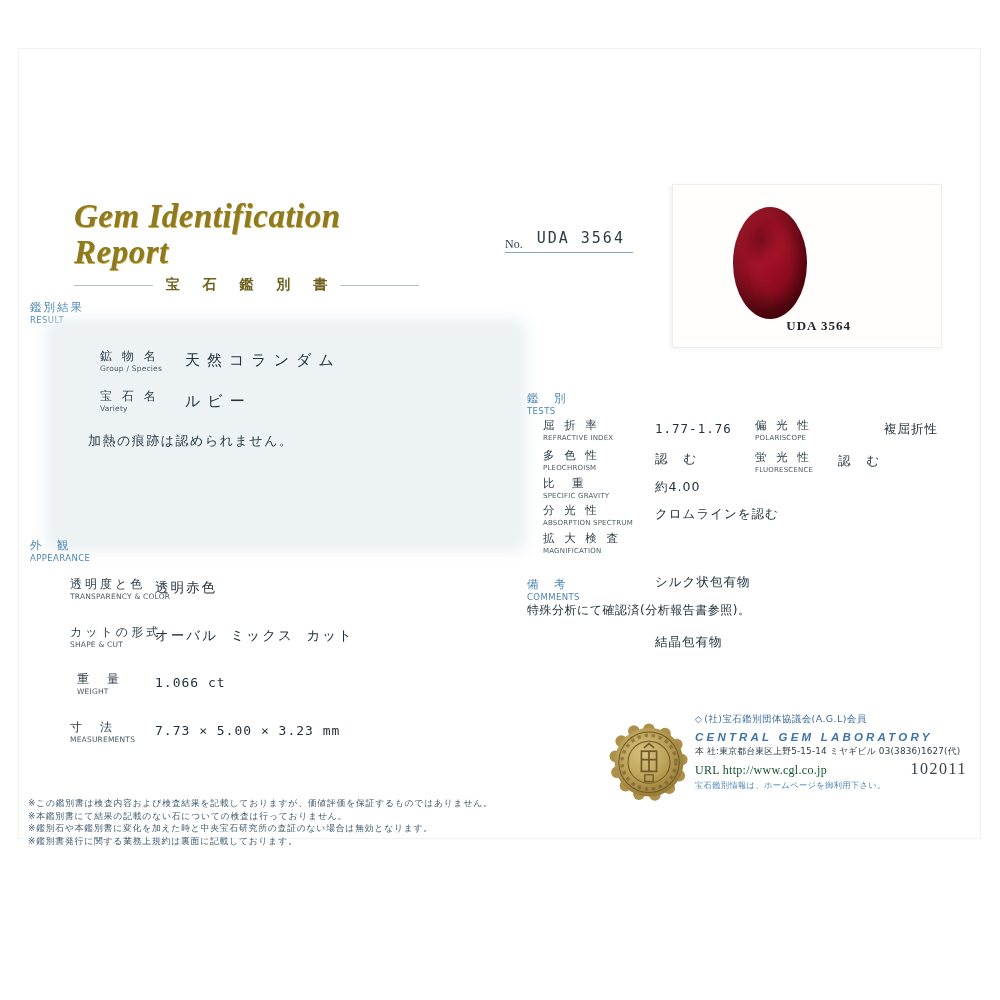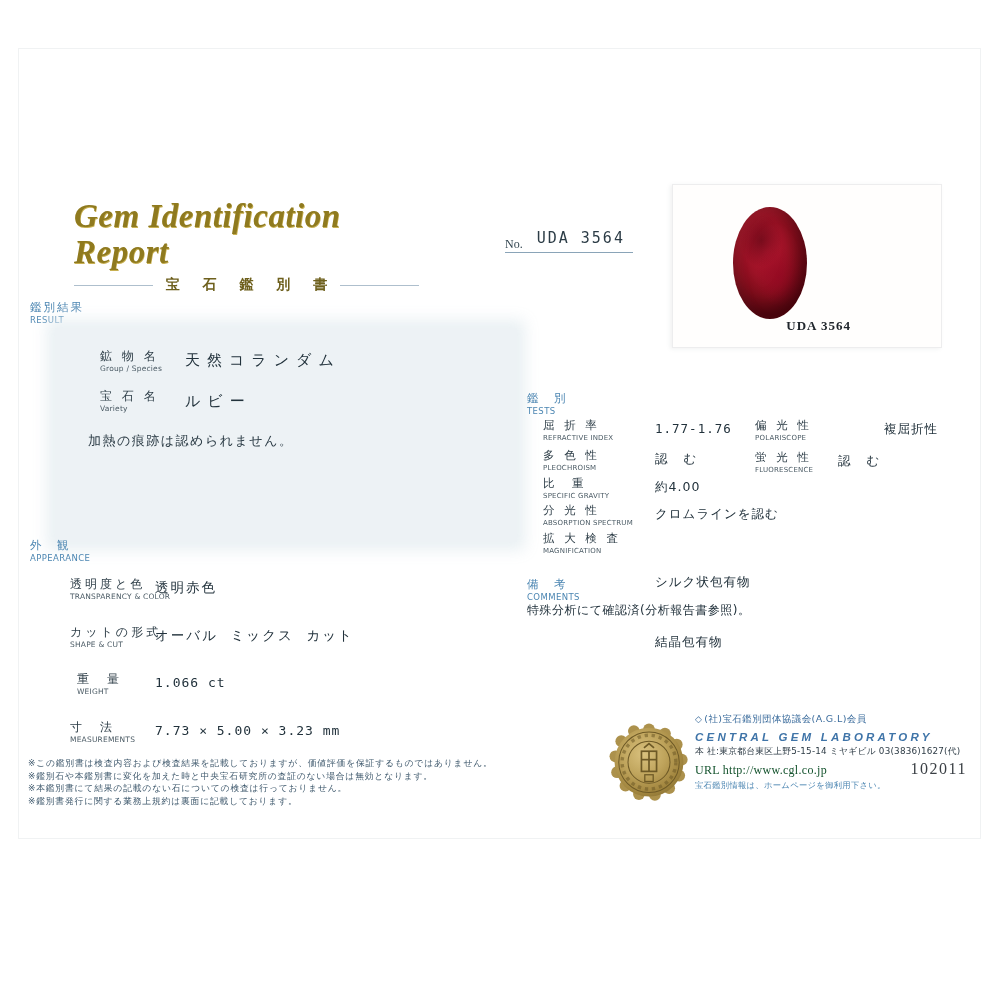--- a/index.html
+++ b/index.html
@@ -49,21 +49,21 @@
   .val-wide{font-size:15px;letter-spacing:7px;text-align:center;}
   .result-note{position:absolute;left:88px;top:432px;font-size:13px;color:#2a3a44;letter-spacing:1.5px;white-space:pre;}
 
   .val-mono{font-family:"DejaVu Sans Mono","Liberation Mono",monospace;font-size:13px;letter-spacing:1px;}
   .val-app{letter-spacing:2px;}
   .val-test{font-size:12.5px;letter-spacing:1px;}
   .tlbl .ja{font-size:11.5px;}
   .tlbl .en{font-size:7px;}
 
   
-  .disclaimers{position:absolute;left:28px;top:757px;line-height:12.5px;}
+  .disclaimers{position:absolute;left:28px;top:797px;line-height:12.5px;}
   .disclaimers div{font-size:8.8px;color:#3e586c;letter-spacing:0.8px;white-space:nowrap;}
 
   
   .seal{position:absolute;left:607px;top:721px;width:84px;height:84px;}
   .footer-right{position:absolute;left:695px;top:713px;width:288px;}
   .member-line{font-size:9.5px;color:#3c6d9d;letter-spacing:0.4px;white-space:nowrap;}
   .member-line .dia{display:inline-block;font-size:9px;margin-right:2px;color:#3c6d9d;}
   .lab-en{font-family:Liberation Sans, sans-serif;font-style:italic;font-weight:bold;
           font-size:11.5px;color:#3f74a8;letter-spacing:3.2px;margin-top:5px;white-space:nowrap;}
   .lab-ja{font-size:30px;font-weight:bold;color:#2a65a0;letter-spacing:1px;line-height:31px;margin-top:1px;white-space:nowrap;}
@@ -197,22 +197,22 @@
   <div class="val val-test" style="left:838px;top:451px;letter-spacing:6px;">認 む</div>
 
   <div class="sec-head" style="left:527px;top:579px;">
     <div class="ja">備　考</div>
     <div class="en">COMMENTS</div>
   </div>
   <div class="val" style="left:527px;top:600px;font-size:12px;letter-spacing:0.5px;">特殊分析にて確認済(分析報告書参照)。</div>
 
   <div class="disclaimers">
     <div>※この鑑別書は検査内容および検査結果を記載しておりますが、価値評価を保証するものではありません。</div>
+    <div>※本鑑別書にて結果の記載のない石についての検査は行っておりません。</div>
     <div>※鑑別石や本鑑別書に変化を加えた時と中央宝石研究所の査証のない場合は無効となります。</div>
-    <div>※本鑑別書にて結果の記載のない石についての検査は行っておりません。</div>
     <div>※鑑別書発行に関する業務上規約は裏面に記載しております。</div>
   </div>
 
   <svg class="seal" viewBox="0 0 100 100">
     <defs>
       <radialGradient id="gold" cx="42%" cy="38%" r="70%">
         <stop offset="0%" stop-color="#d9c17e"></stop>
         <stop offset="45%" stop-color="#bfa45c"></stop>
         <stop offset="80%" stop-color="#a1853e"></stop>
         <stop offset="100%" stop-color="#8a7234"></stop>

